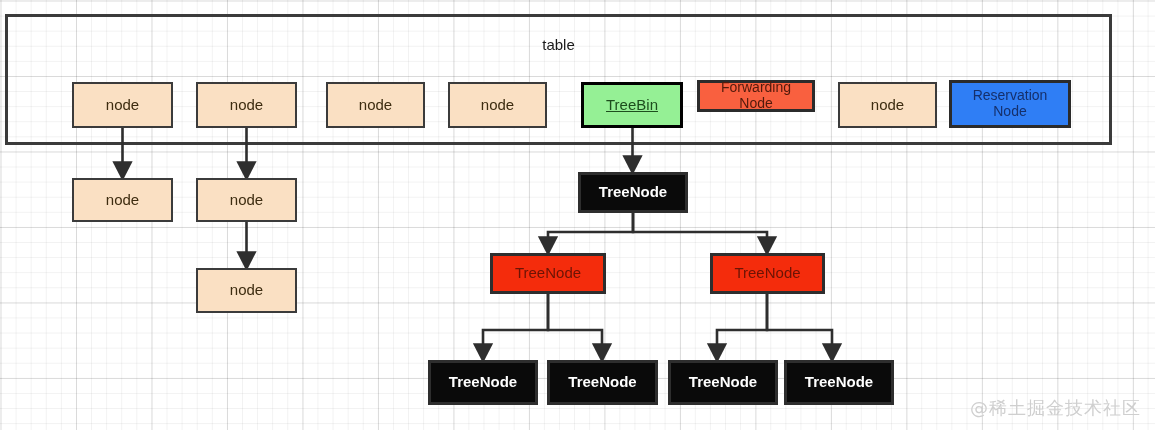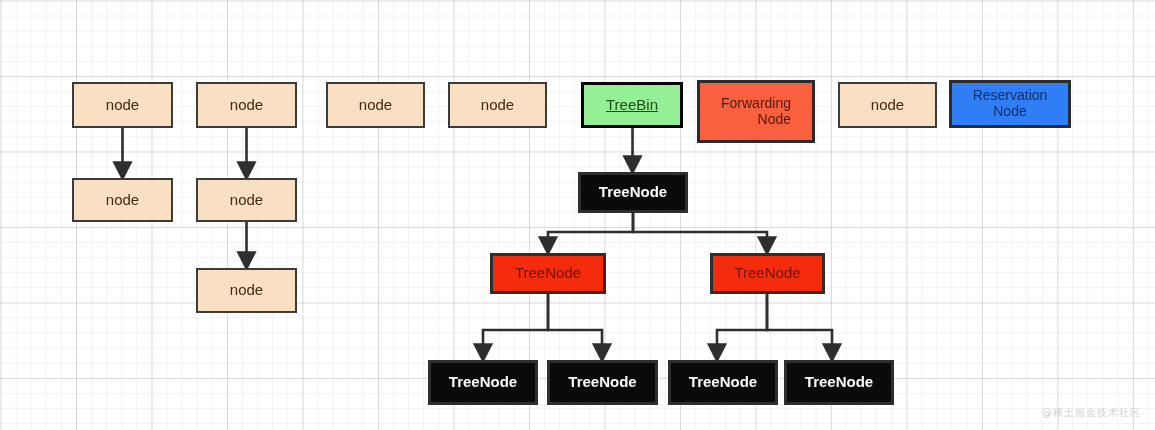--- a/index.html
+++ b/index.html
@@ -76,30 +76,33 @@
   .tn-red{
     background:#F42C0C;
     border:3px solid #2e2e2e;
     color:#6b1405;
     font-size:15px;
   }
   .watermark{
     position:absolute;
     right:14px;bottom:10px;
     color:#cfcfcf;
-    font-size:10px;
+    font-size:18px;
     letter-spacing:1px;
     font-family:"DejaVu Sans", sans-serif;
   }
 </style>
 </head>
 <body>
 
 <div id="canvas">
 
+  <div class="box tablebox" id="table-container" style="left: 5px; top: 14px; width: 1107px; height: 131px;">
+    <div class="table-label" id="table-label" style="top: 20px;">table</div>
+  </div>
 
   <svg id="svglayer">
     <defs>
       <marker id="arrowhead" markerWidth="9" markerHeight="9" refX="3.4" refY="4.5" orient="auto" markerUnits="strokeWidth">
         <path d="M0,0.6 L7.6,4.5 L0,8.4 z" fill="#2e2e2e"></path>
       </marker>
     </defs>
     <g id="connector-group">
         <path d="M122.5,128 L122.5,170" fill="none" stroke="#2e2e2e" stroke-width="2.6" stroke-linejoin="miter" marker-end="url(#arrowhead)"></path>
         <path d="M246.5,128 L246.5,170" fill="none" stroke="#2e2e2e" stroke-width="2.6" stroke-linejoin="miter" marker-end="url(#arrowhead)"></path>
@@ -113,21 +116,21 @@
         <path d="M767,294 L767,330 L832,330 L832,352" fill="none" stroke="#2e2e2e" stroke-width="2.6" stroke-linejoin="miter" marker-end="url(#arrowhead)"></path>
       </g>
   </svg>
 
   <div id="boxes-root">
       <div class="box node" style="left: 72px; top: 82px; width: 101px; height: 46px;"><span>node</span></div>
       <div class="box node" style="left: 196px; top: 82px; width: 101px; height: 46px;"><span>node</span></div>
       <div class="box node" style="left: 326px; top: 82px; width: 99px; height: 46px;"><span>node</span></div>
       <div class="box node" style="left: 448px; top: 82px; width: 99px; height: 46px;"><span>node</span></div>
       <div class="box treebin" style="left: 581px; top: 82px; width: 102px; height: 46px; text-decoration: underline;"><span>TreeBin</span></div>
-      <div class="box fwd" style="left: 697px; top: 80px; width: 118px; height: 63px; text-align: right;"><span>Forwarding
+      <div class="box fwd" style="left: 697px; top: 80px; width: 118px; height: 32px;"><span>Forwarding
 Node</span></div>
       <div class="box node" style="left: 838px; top: 82px; width: 99px; height: 46px;"><span>node</span></div>
       <div class="box resv" style="left: 949px; top: 80px; width: 122px; height: 48px;"><span>Reservation
 Node</span></div>
       <div class="box node" style="left: 72px; top: 178px; width: 101px; height: 44px;"><span>node</span></div>
       <div class="box node" style="left: 196px; top: 178px; width: 101px; height: 44px;"><span>node</span></div>
       <div class="box node" style="left: 196px; top: 268px; width: 101px; height: 45px;"><span>node</span></div>
       <div class="box tn-black" style="left: 578px; top: 172px; width: 110px; height: 41px;"><span>TreeNode</span></div>
       <div class="box tn-red" style="left: 490px; top: 253px; width: 116px; height: 41px;"><span>TreeNode</span></div>
       <div class="box tn-red" style="left: 710px; top: 253px; width: 115px; height: 41px;"><span>TreeNode</span></div>

